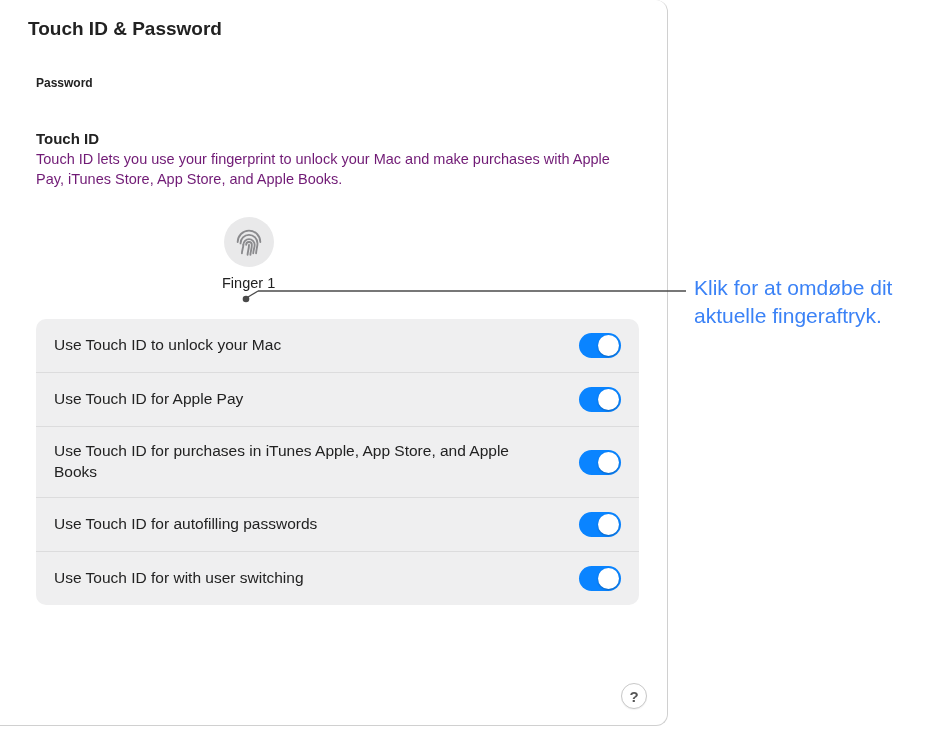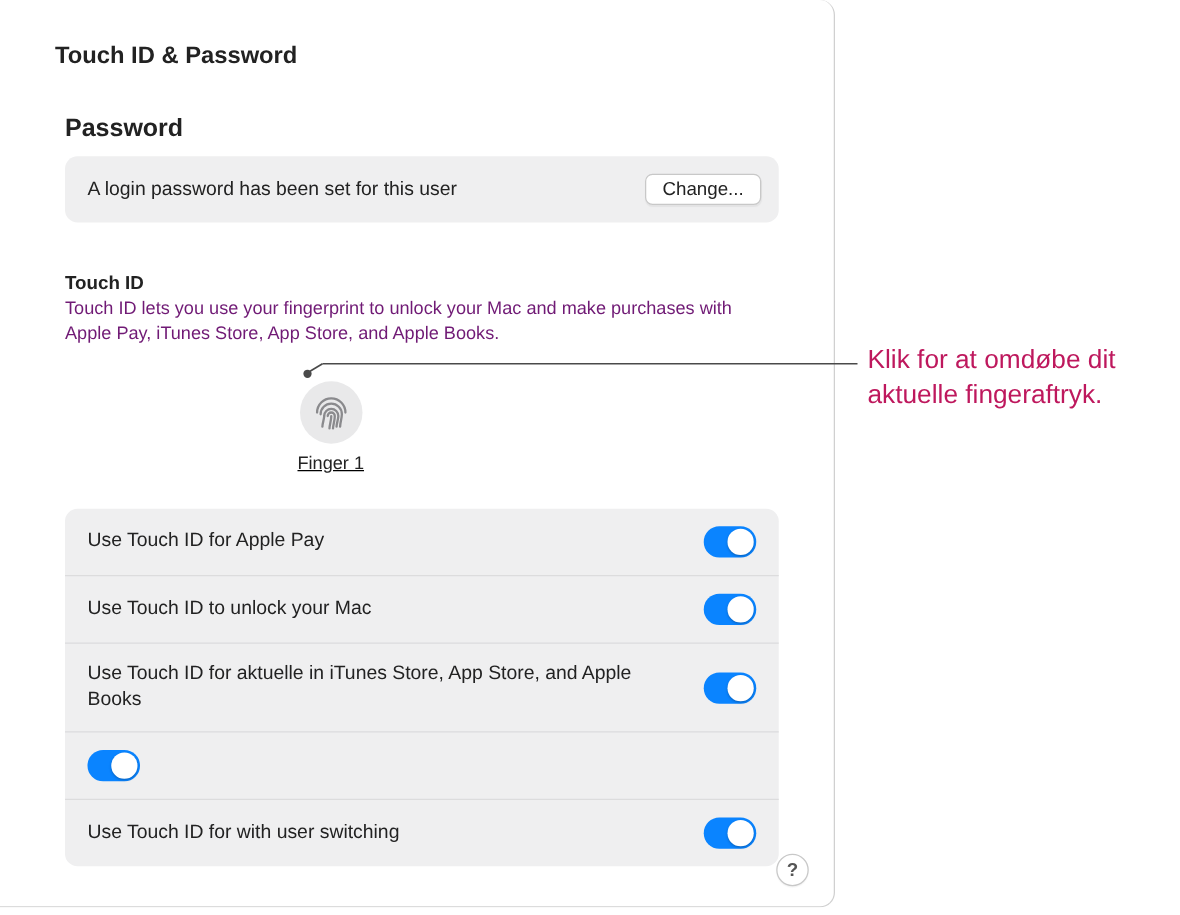--- a/index.html
+++ b/index.html
@@ -14,33 +14,33 @@
     position: absolute;
     left: 0;
     top: 0;
     width: 668px;
     height: 726px;
     border: 1px solid #d0d0d0;
     border-left: none;
     border-top: none;
     border-radius: 0 12px 12px 0;
     background: #fff;
-    padding: 16px;
+    padding: 0;
   }
   .page-title {
     font-size: 19px;
     font-weight: 700;
     color: #222;
     padding: 18px 0 0 28px;
   }
   .content {
     padding: 36px 28px 0 36px;
   }
   .section-heading {
-    font-size: 20px;
+    font-size: 12px;
     font-weight: 700;
     color: #222;
     margin-bottom: 10px;
   }
   .password-row {
     background: #efeff0;
     border-radius: 10px;
     padding: 14px 14px 14px 18px;
     display: flex;
     align-items: center;
@@ -71,21 +71,20 @@
   }
   .touchid-desc {
     font-size: 14.5px;
     color: #701a75;
     line-height: 1.35;
   }
   .fingerprints-row {
     display: flex;
     gap: 62px;
     margin: 28px 0 0 186px;
-    text-decoration: underline;
   }
   .fp-col {
     display: flex;
     flex-direction: column;
     align-items: center;
     gap: 8px;
     cursor: pointer;
   }
   .fp-circle {
     width: 50px;
@@ -159,38 +158,34 @@
   }
   .callout-line {
     position: absolute;
     pointer-events: none;
   }
   .callout-text {
     position: absolute;
     left: 694px;
     top: 274px;
     font-size: 21px;
-    color: #be185d;
+    color: #3b82f6;
     line-height: 1.35;
     width: 250px;
   }
 </style>
 </head>
 <body>
 
 <div class="panel">
   <div class="page-title">Touch ID &amp; Password</div>
 
   <div class="content">
 
     <div class="section-heading">Password</div>
-    <div class="password-row">
-      <div class="password-text">A login password has been set for this user</div>
-      <button class="change-btn">Change...</button>
-    </div>
 
     <div class="touchid-section">
       <div class="touchid-heading">Touch ID</div>
       <div class="touchid-desc">Touch ID lets you use your fingerprint to unlock your Mac and make purchases with Apple Pay, iTunes Store, App Store, and Apple Books.</div>
 
       <div class="fingerprints-row">
         <div class="fp-col">
           <div class="fp-circle">
             <svg width="34" height="34" viewBox="0 0 24 24" fill="none" stroke="#8a8a8d" stroke-width="1.3" stroke-linecap="round">
               <path d="M4 12a8 8 0 0 1 16 0"></path>
@@ -200,32 +195,33 @@
               <path d="M12 14c0 3-1 5-1 7"></path>
               <path d="M7 20c0-2 1-4 1-6"></path>
             </svg>
           </div>
           <div class="fp-label">Finger 1</div>
         </div>
       </div>
 
       <div class="options-list">
         <div class="option-row">
+          <div class="option-label">Use Touch ID to unlock your Mac</div>
+          <div class="toggle"></div>
+        </div>
+        <div class="option-row">
           <div class="option-label">Use Touch ID for Apple Pay</div>
           <div class="toggle"></div>
         </div>
         <div class="option-row">
-          <div class="option-label">Use Touch ID to unlock your Mac</div>
-          <div class="toggle"></div>
-        </div>
-        <div class="option-row">
-          <div class="option-label">Use Touch ID for aktuelle in iTunes Store, App Store, and Apple Books</div>
-          <div class="toggle"></div>
-        </div>
-        <div class="option-row">
+          <div class="option-label">Use Touch ID for purchases in iTunes Apple, App Store, and Apple Books</div>
+          <div class="toggle"></div>
+        </div>
+        <div class="option-row">
+          <div class="option-label">Use Touch ID for autofilling passwords</div>
           <div class="toggle"></div>
         </div>
         <div class="option-row">
           <div class="option-label">Use Touch ID for with user switching</div>
           <div class="toggle"></div>
         </div>
       </div>
     </div>
   </div>
 

